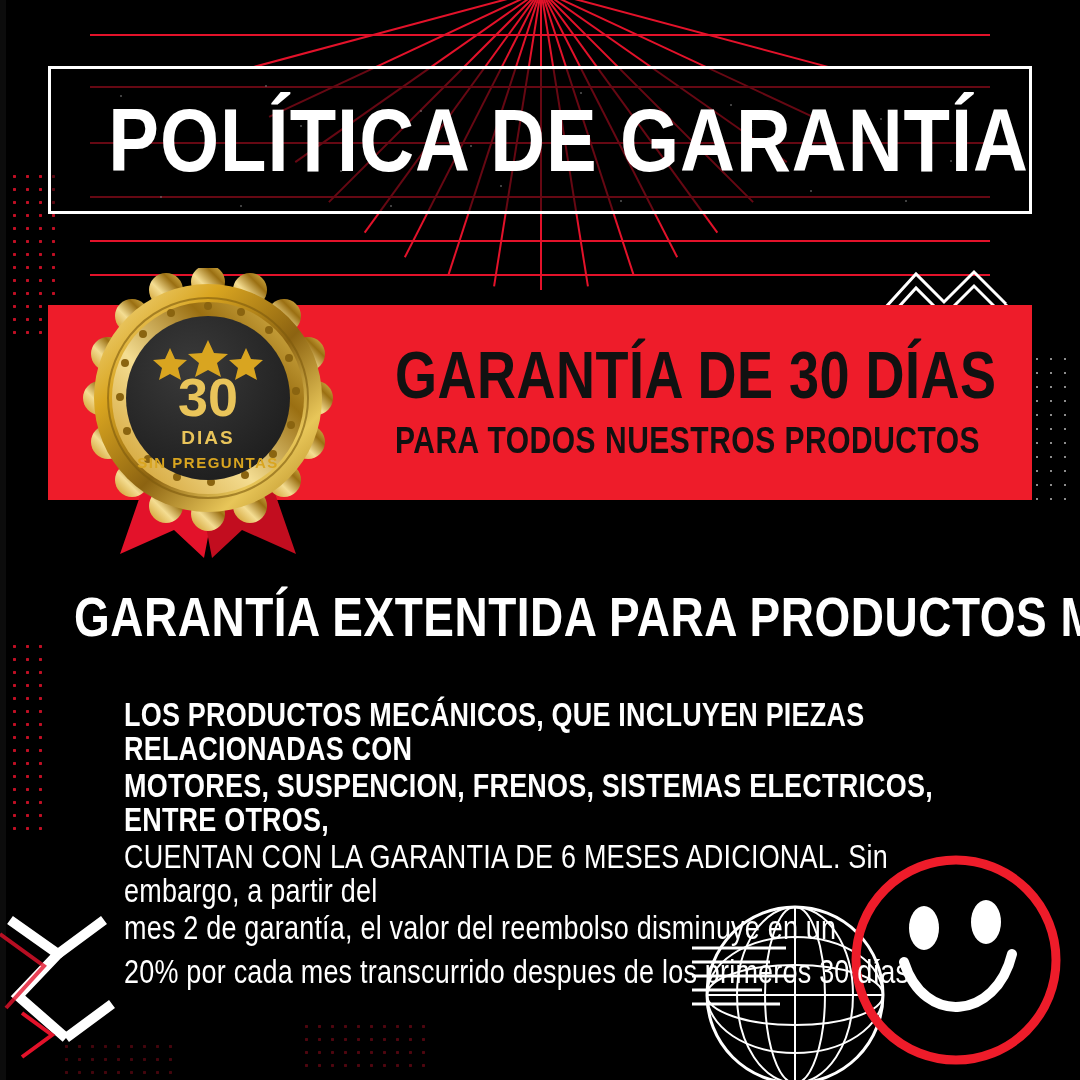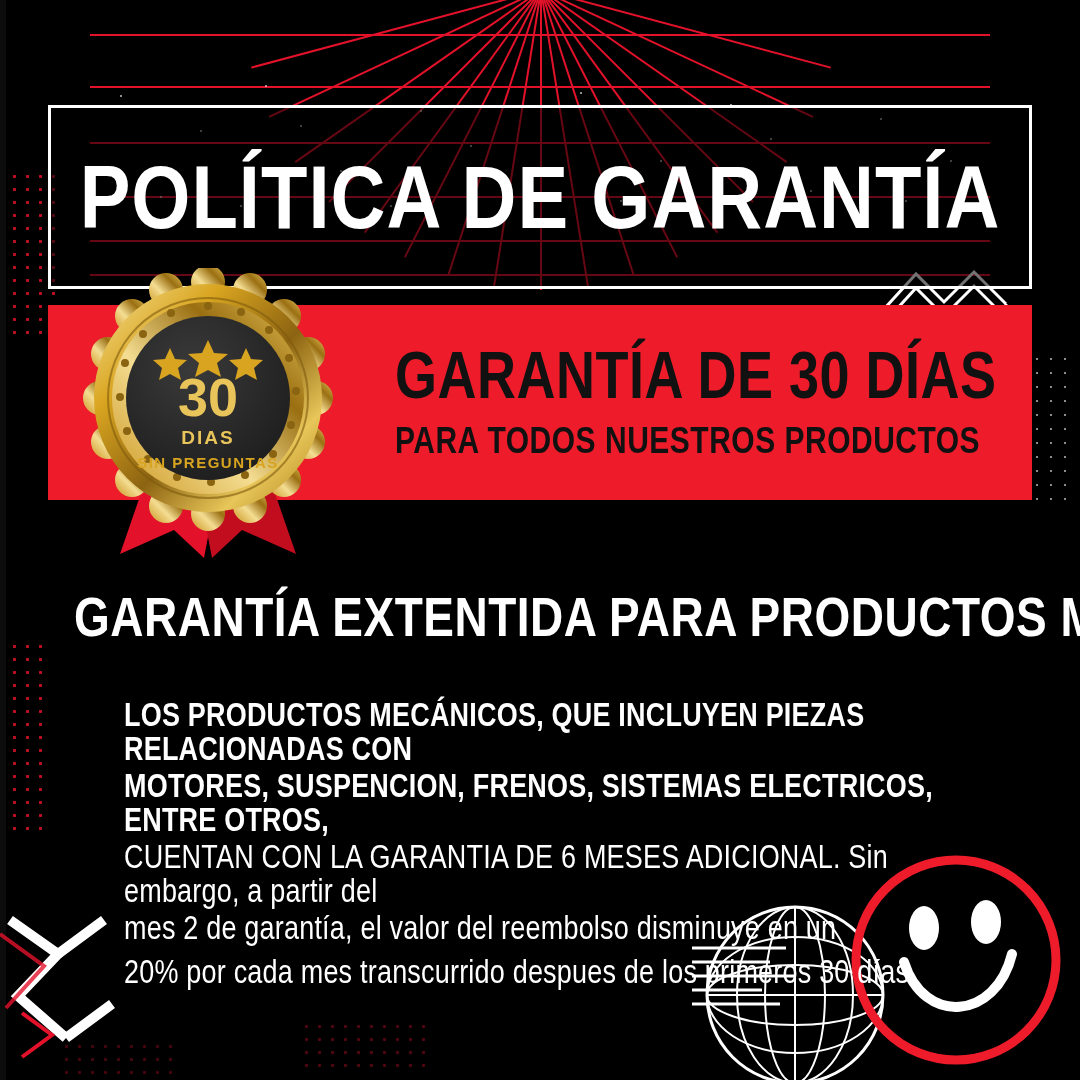--- a/index.html
+++ b/index.html
@@ -80,28 +80,27 @@
     stroke: #ffffff;
     fill: none;
   }
 
   
   .title-box {
     position: absolute;
     left: 48px;
     top: 66px;
     width: 984px;
-    height: 184px;
+    height: 148px;
     border: 3px solid #ffffff;
     display: flex;
     align-items: center;
-    justify-content: center;
+    justify-content: flex-end;
     background: rgba(0,0,0,.55);
     z-index: 5;
-    margin-top: 39px;
   }
   .title-box h1 {
     margin: 0;
     font-size: 76px;
     line-height: 1;
     letter-spacing: 1px;
     font-weight: 700;
     color: #ffffff;
     text-align: center;
     white-space: nowrap;

